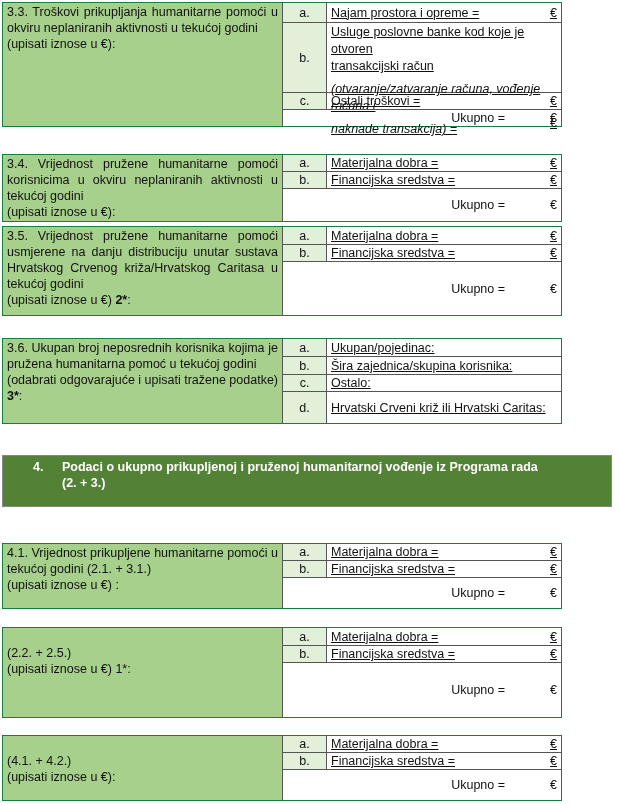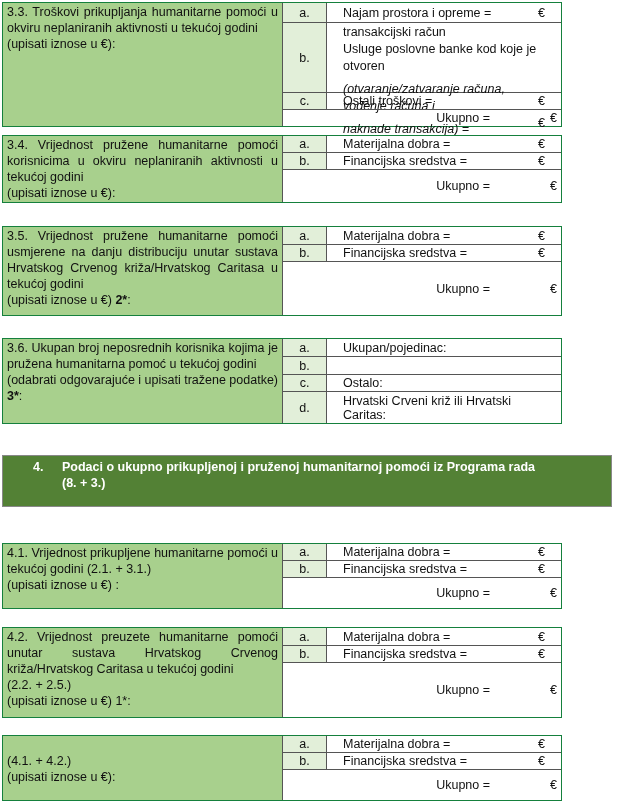--- a/index.html
+++ b/index.html
@@ -5,23 +5,23 @@
   html,body{margin:0;padding:0;background:#fff;}
   body{width:620px;height:805px;position:relative;overflow:hidden;font-family:"Liberation Sans",sans-serif;font-size:12.5px;color:#111;}
   .tbl{position:absolute;left:2px;width:560px;border:1px solid #15803d;box-sizing:border-box;display:flex;}
   .left{width:280px;background:#a8d08d;border-right:1px solid #555;box-sizing:border-box;padding:1px 4px 0 4px;line-height:16px;text-align:justify;}
   .left .it{}
   .left b{font-weight:bold;}
   .right{flex:1;display:flex;flex-direction:column;}
   .row{display:flex;border-bottom:1px solid #555;box-sizing:border-box;}
   .row:last-child{border-bottom:none;}
   .let{width:44px;background:#e2efd9;border-right:1px solid #555;box-sizing:border-box;display:flex;align-items:center;justify-content:center;}
-  .val{flex:1;padding:0 16px;display:flex;align-items:center;justify-content:space-between;box-sizing:border-box;}
+  .val{flex:1;padding:0 4px;display:flex;align-items:center;justify-content:space-between;box-sizing:border-box;text-decoration:underline;}
   .tot{flex:1;display:flex;align-items:center;justify-content:flex-end;padding-right:4px;}
-  .tot .lbl{margin-right:60px;}
+  .tot .lbl{margin-right:45px;}
   .multi{display:block;line-height:17px;padding-top:1px;}
   .multi .it{font-style:italic;margin-top:6px;}
   .multi .ln{display:flex;justify-content:space-between;text-align:right;}
   .band{position:absolute;left:2px;top:455px;width:610px;height:52px;background:#538135;border:1px solid #888;box-sizing:border-box;color:#fff;font-weight:bold;font-size:12.5px;line-height:16px;padding:3px 0 0 33px;}
   .band .num{position:absolute;left:30px;}
   .band .txt{display:block;padding-left:26px;}
 </style>
 </head>
 <body>
 
@@ -33,22 +33,22 @@
     <div class="row" style="height:20px;">
       <div class="let">a.</div>
       <div class="val">
           <span>Najam prostora i opreme  =</span>
           <span>€</span>
         </div>
     </div>
     <div class="row" style="height:70px;">
       <div class="let">b.</div>
       <div class="val multi">
+        <div>Usluge poslovne banke kod koje je otvoren</div>
         <div>transakcijski račun</div>
-        <div>Usluge poslovne banke kod koje je otvoren</div>
         <div class="it">(otvaranje/zatvaranje računa, vođenje računa i</div>
         <div class="ln">
             <span class="it">naknade transakcija)  =</span>
             <span>€</span>
           </div>
       </div>
     </div>
     <div class="row" style="height:17px;">
       <div class="let">c.</div>
       <div class="val">
@@ -58,21 +58,21 @@
     </div>
     <div class="row" style="flex:1;">
       <div class="tot">
           <span class="lbl">Ukupno =</span>
           <span>€</span>
         </div>
     </div>
   </div>
 </div>
 
-<div class="tbl" style="top:135px;height:68px;">
+<div class="tbl" style="top:154px;height:68px;">
   <div class="left">
     <span>3.4. Vrijednost pružene humanitarne pomoći korisnicima u okviru neplaniranih aktivnosti u tekućoj godini</span><br>(<span class="it">upisati iznose u €</span>):
   </div>
   <div class="right">
     <div class="row" style="height:17px;">
       <div class="let">a.</div>
       <div class="val">
           <span>Materijalna dobra  =</span>
           <span>€</span>
         </div>
@@ -127,40 +127,43 @@
   </div>
   <div class="right">
     <div class="row" style="height:18px;">
       <div class="let">a.</div>
       <div class="val">
           <span>Ukupan/pojedinac:</span>
         </div>
     </div>
     <div class="row" style="height:18px;">
       <div class="let">b.</div>
+      <div class="val">
+          <span>Šira zajednica/skupina korisnika:</span>
+        </div>
     </div>
     <div class="row" style="height:17px;">
       <div class="let">c.</div>
       <div class="val">
           <span>Ostalo:</span>
         </div>
     </div>
     <div class="row" style="flex:1;">
       <div class="let">d.</div>
       <div class="val">
           <span>Hrvatski Crveni križ ili Hrvatski Caritas:</span>
         </div>
     </div>
   </div>
 </div>
 
 <div class="band">
   <span class="num">4.</span>
-  <span class="txt">Podaci o ukupno prikupljenoj i pruženoj humanitarnoj pomoći iz Programa rada</span>
-  <span class="txt">(8. + 3.)</span>
+  <span class="txt">Podaci o ukupno prikupljenoj i pruženoj humanitarnoj vođenje iz Programa rada</span>
+  <span class="txt">(2. + 3.)</span>
 </div>
 
 <div class="tbl" style="top:543px;height:66px;">
   <div class="left">
     <span>4.1. Vrijednost prikupljene humanitarne pomoći u tekućoj godini (2.1. + 3.1.)</span><br>(<span class="it">upisati iznose u €</span><span class="it">)</span> :
   </div>
   <div class="right">
     <div class="row" style="height:17px;">
       <div class="let">a.</div>
       <div class="val">
@@ -179,21 +182,21 @@
       <div class="tot">
           <span class="lbl">Ukupno =</span>
           <span>€</span>
         </div>
     </div>
   </div>
 </div>
 
 <div class="tbl" style="top:627px;height:91px;">
   <div class="left">
-    <span>4.2. Vrijednost preuzete humanitarne pomoći unutar sustava Hrvatskog Crvenog križa/Hrvatskog Caritasa u tekućoj godini</span><br><span>(2.2. + 2.5.)</span><br>(<span class="it">upisati iznose u €</span>) <span>1*</span>:
+    <br><span>(2.2. + 2.5.)</span><br>(<span class="it">upisati iznose u €</span>) <span>1*</span>:
   </div>
   <div class="right">
     <div class="row" style="height:18px;">
       <div class="let">a.</div>
       <div class="val">
           <span>Materijalna dobra  =</span>
           <span>€</span>
         </div>
     </div>
     <div class="row" style="height:17px;">

